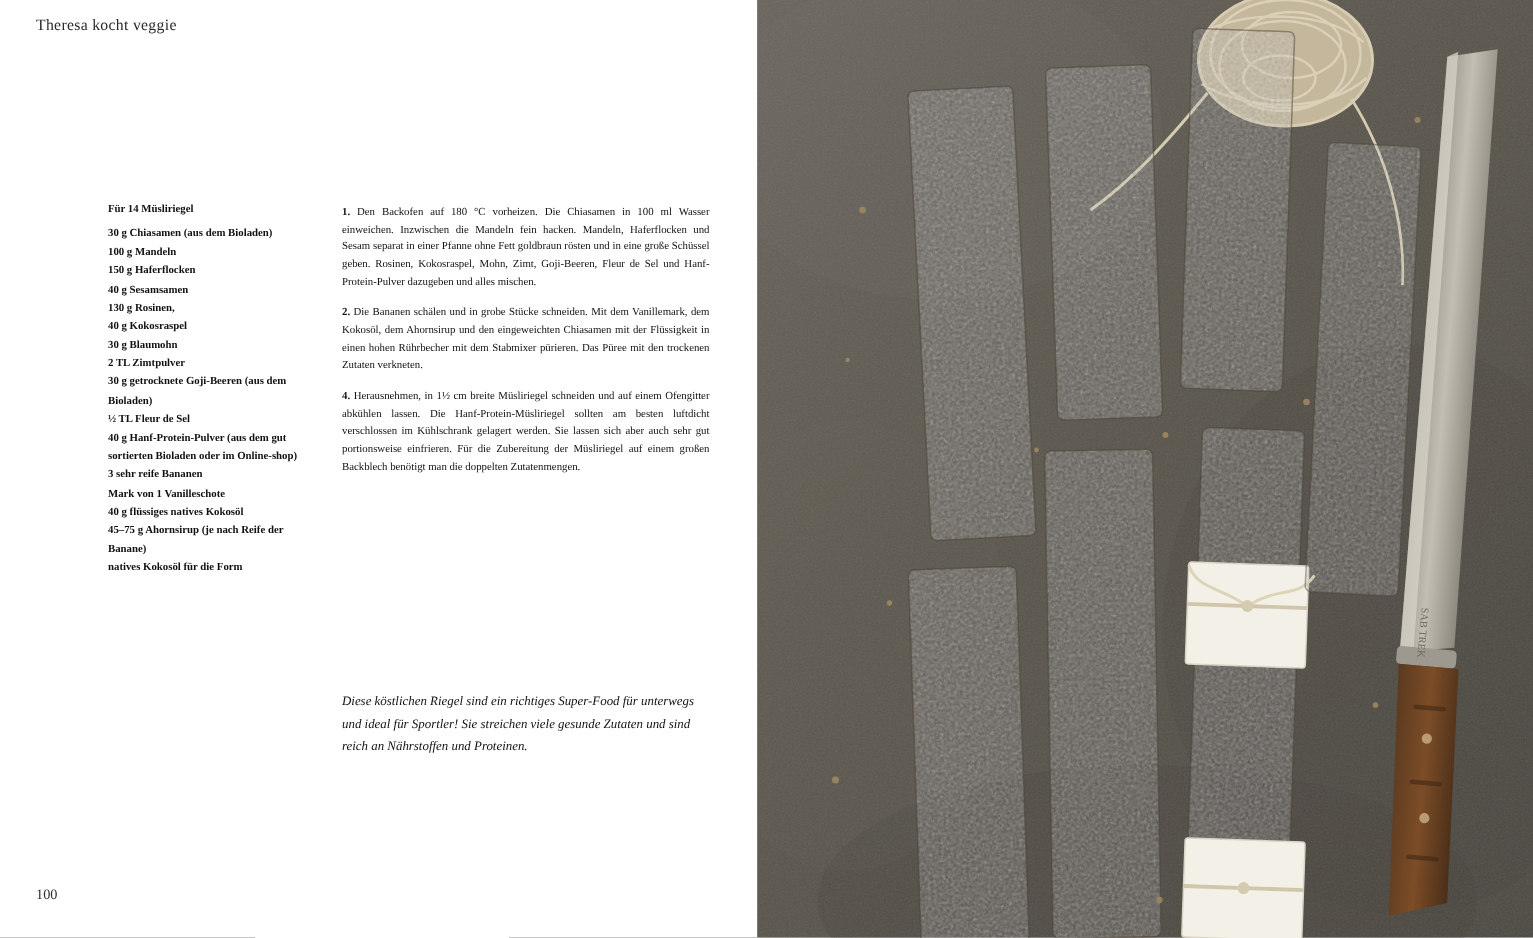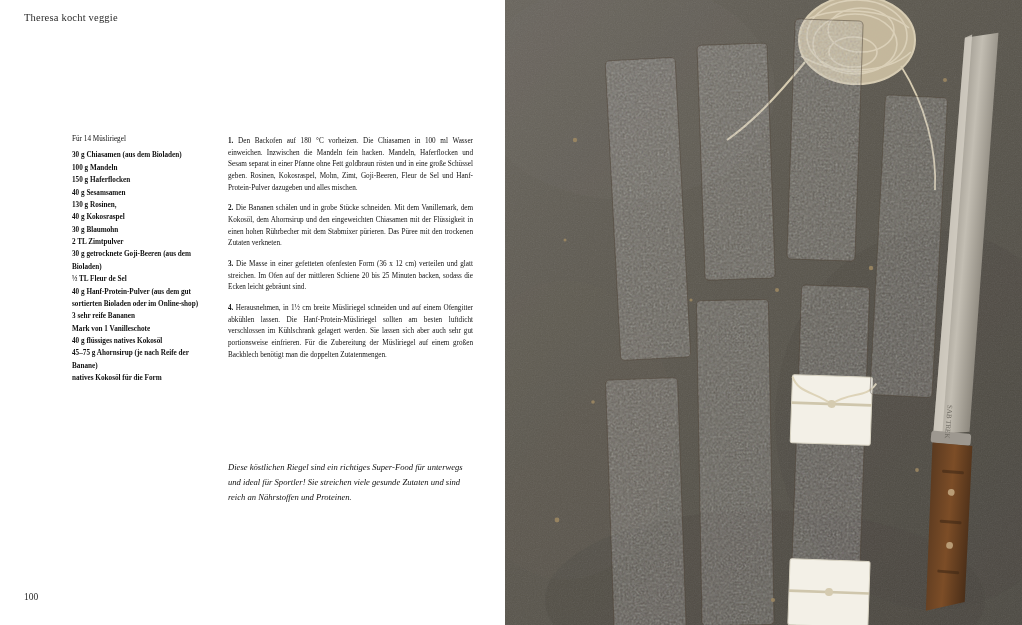--- a/index.html
+++ b/index.html
@@ -53,21 +53,21 @@
     position: absolute;
     left: 72px;
     top: 133px;
     width: 140px;
     font-size: 7.2px;
     line-height: 1.72;
     font-weight: bold;
     color: #111;
   }
   .ingredients .yield {
-    font-weight: normal;
+    font-weight: bold;
     margin-bottom: 4px;
   }
   .ingredients .ing-line {
     margin: 0;
   }
 
   .steps {
     position: absolute;
     left: 228px;
     top: 136px;
@@ -147,24 +147,20 @@
     </div>
 
     <div class="steps">
       <p class="step">
         <span class="step-num">1.</span>
         <span>Den Backofen auf 180 °C vorheizen. Die Chiasamen in 100 ml Wasser einweichen. Inzwischen die Mandeln fein hacken. Mandeln, Haferflocken und Sesam separat in einer Pfanne ohne Fett goldbraun rösten und in eine große Schüssel geben. Rosinen, Kokosraspel, Mohn, Zimt, Goji-Beeren, Fleur de Sel und Hanf-Protein-Pulver dazugeben und alles mischen.</span>
       </p>
       <p class="step">
         <span class="step-num">2.</span>
         <span>Die Bananen schälen und in grobe Stücke schneiden. Mit dem Vanillemark, dem Kokosöl, dem Ahornsirup und den eingeweichten Chiasamen mit der Flüssigkeit in einen hohen Rührbecher mit dem Stabmixer pürieren. Das Püree mit den trockenen Zutaten verkneten.</span>
-      </p>
-      <p class="step">
-        <span class="step-num">3.</span>
-        <span>Die Masse in einer gefetteten ofenfesten Form (36 x 12 cm) verteilen und glatt streichen. Im Ofen auf der mittleren Schiene 20 bis 25 Minuten backen, sodass die Ecken leicht gebräunt sind.</span>
       </p>
       <p class="step">
         <span class="step-num">4.</span>
         <span>Herausnehmen, in 1½ cm breite Müsliriegel schneiden und auf einem Ofengitter abkühlen lassen. Die Hanf-Protein-Müsliriegel sollten am besten luftdicht verschlossen im Kühlschrank gelagert werden. Sie lassen sich aber auch sehr gut portionsweise einfrieren. Für die Zubereitung der Müsliriegel auf einem großen Backblech benötigt man die doppelten Zutatenmengen.</span>
       </p>
     </div>
 
     <div class="blurb">Diese köstlichen Riegel sind ein richtiges Super-Food für unterwegs und ideal für Sportler! Sie streichen viele gesunde Zutaten und sind reich an Nährstoffen und Proteinen.</div>
 
     <div class="folio">100</div>

